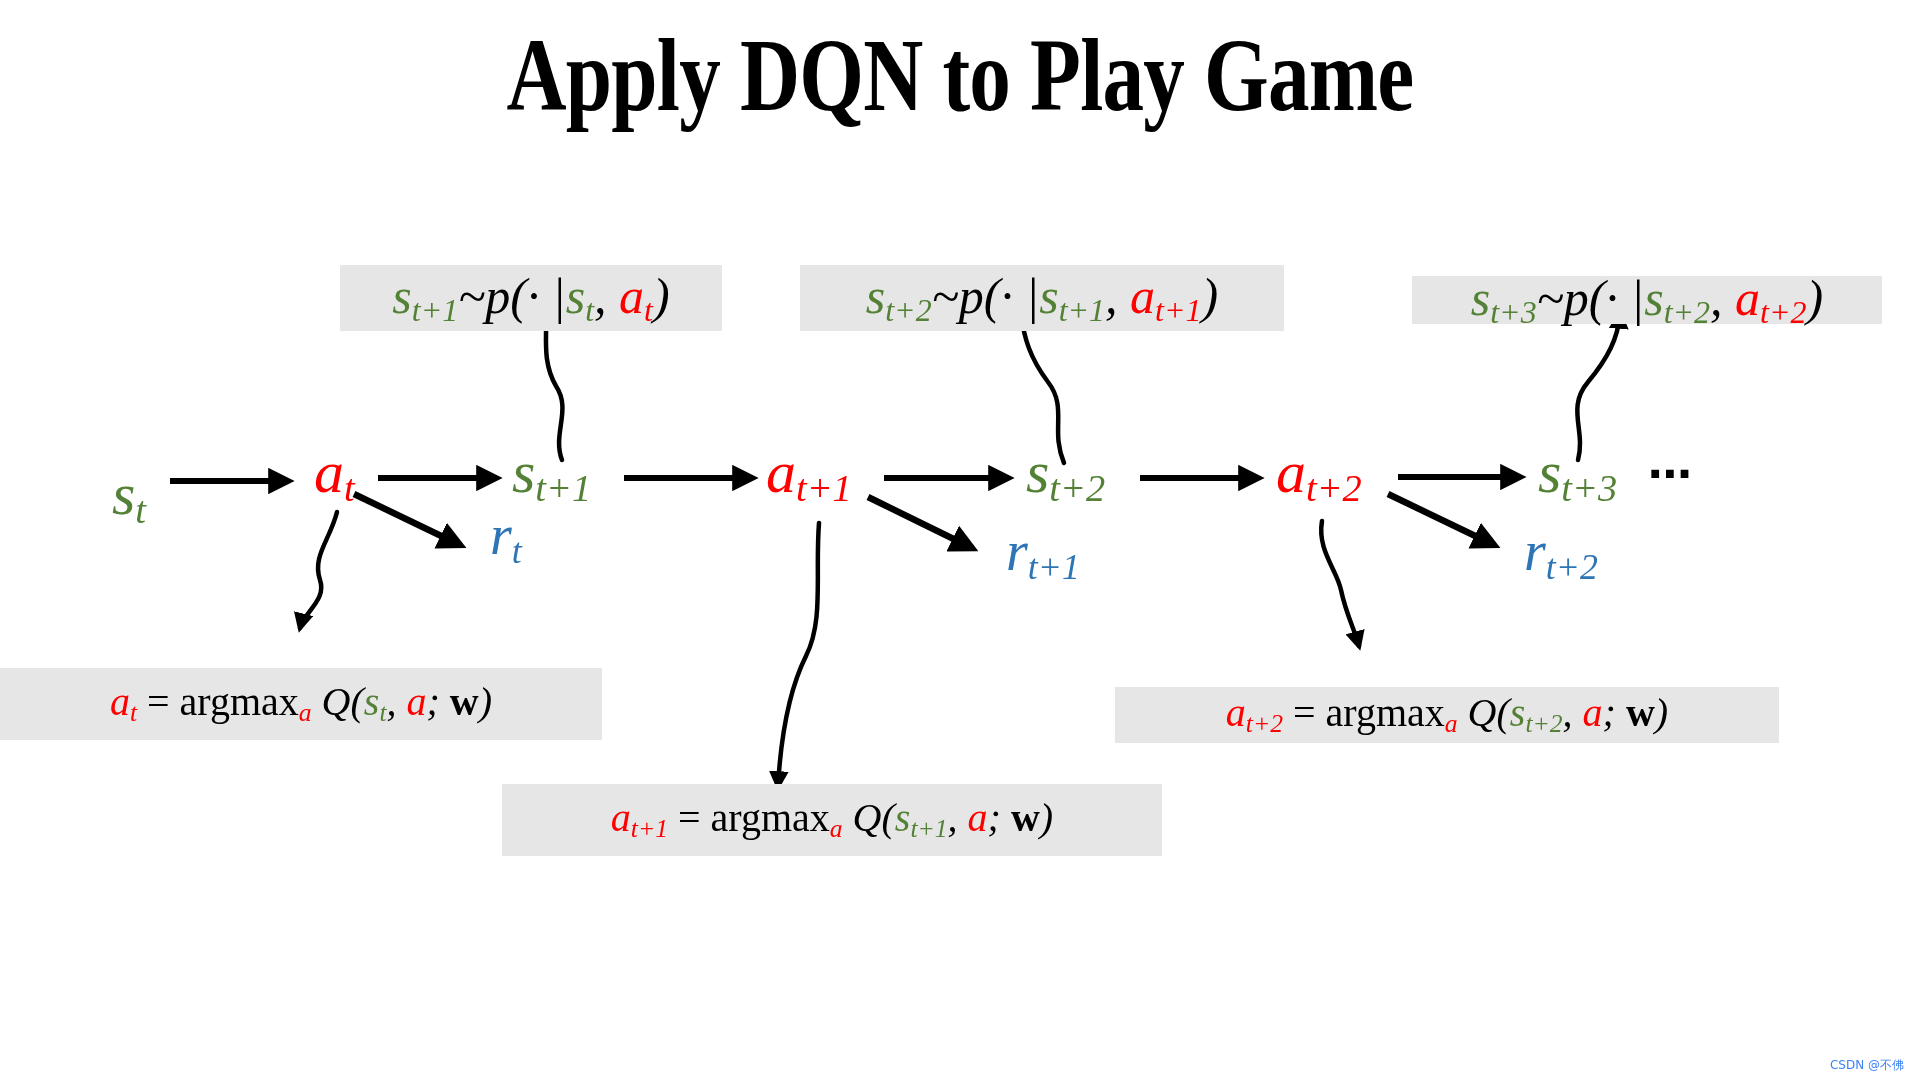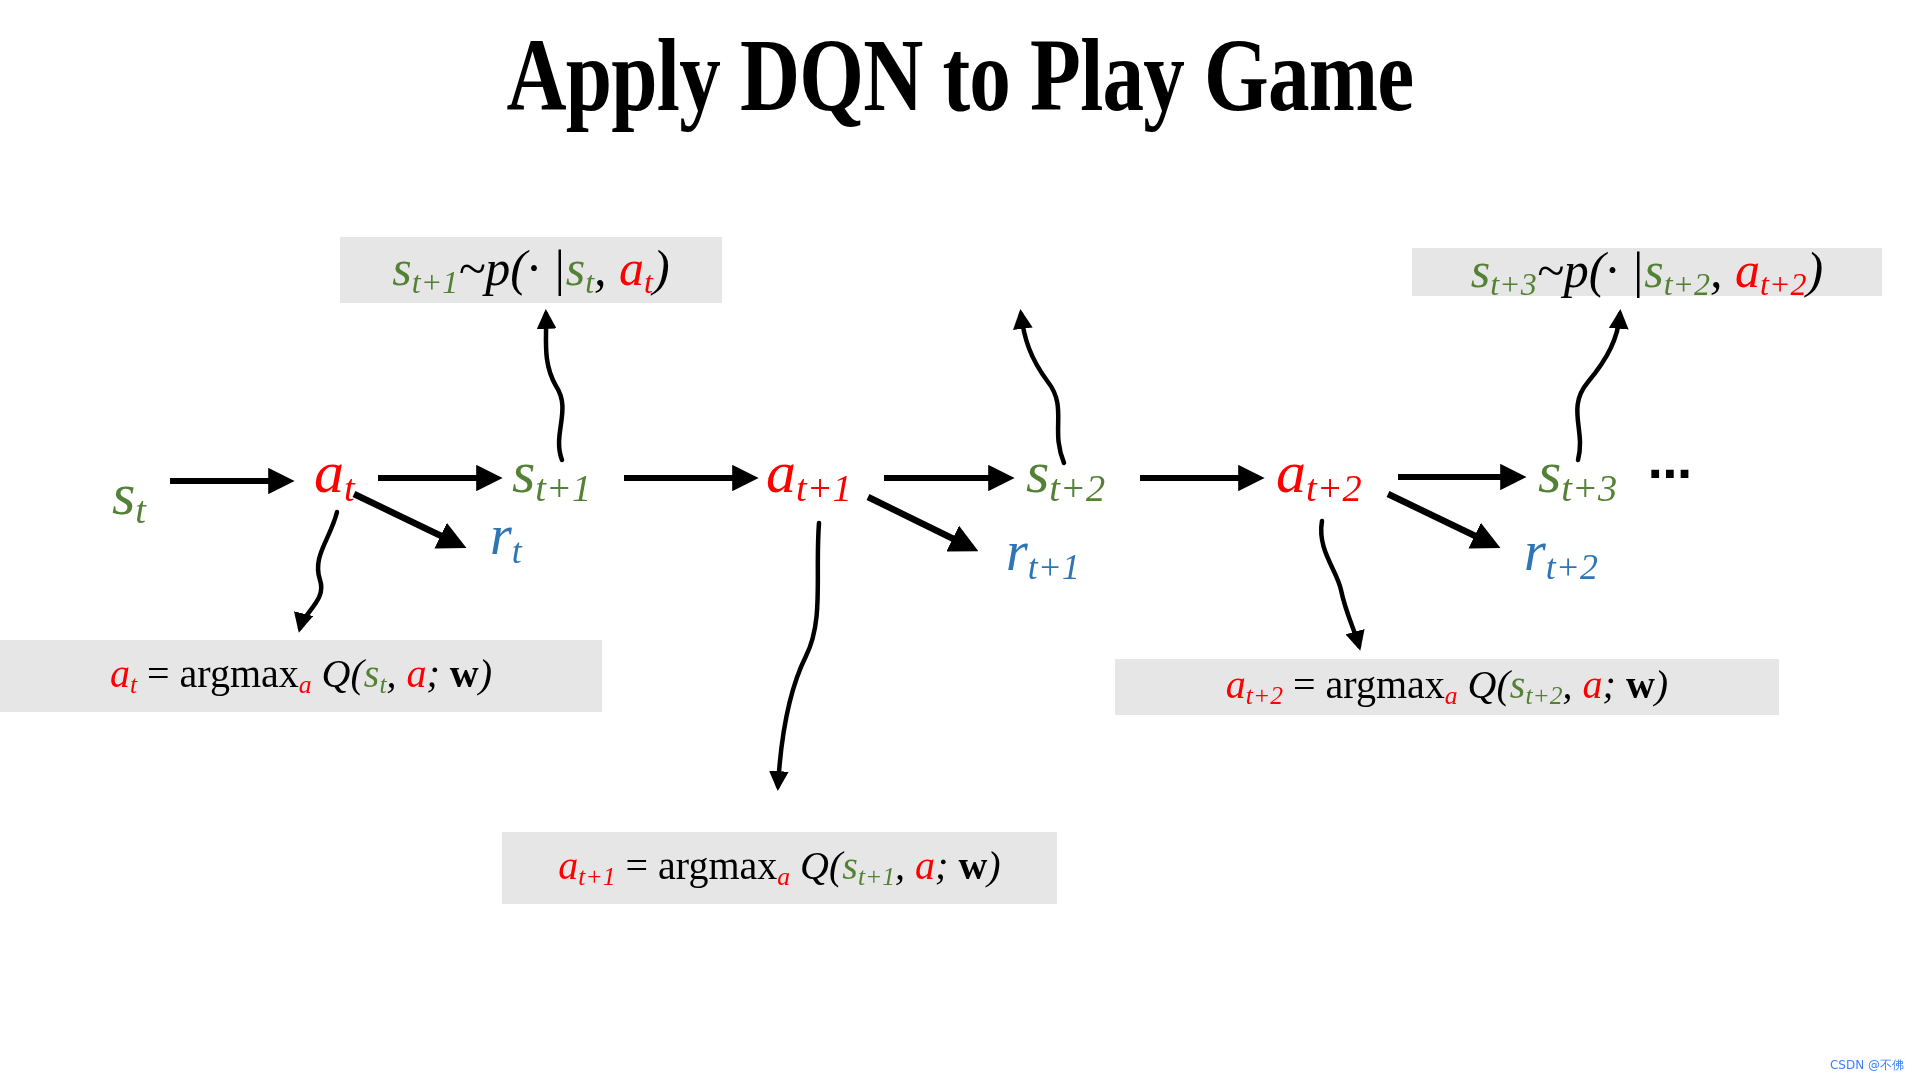--- a/index.html
+++ b/index.html
@@ -5,21 +5,21 @@
   html,body{margin:0;padding:0;background:#ffffff;}
   body{width:1920px;height:1080px;overflow:hidden;}
   .slide{position:relative;width:1920px;height:1080px;background:#ffffff;font-family:"Liberation Serif",serif;text-decoration:underline;}
   .title{position:absolute;top:20px;left:0;right:0;text-align:center;color:#000;
          font-weight:bold;font-size:104px;line-height:1.05;transform:scaleX(0.8);letter-spacing:-1px;}
   .layer{position:absolute;left:0;top:0;width:1920px;height:1080px;}
   .math{font-style:italic;}
   .node{position:absolute;font-style:italic;font-size:60px;line-height:1;white-space:nowrap;}
   .node sub,.gbox sub{font-size:0.64em;line-height:1;vertical-align:-0.24em;}
   .gbox{position:absolute;background:#e7e6e6;display:flex;align-items:center;justify-content:center;
-        font-style:italic;line-height:1;white-space:nowrap;color:#000;}
+        font-style:italic;line-height:1;white-space:nowrap;color:#000;margin-top:28px;}
   .tbox{font-size:50px;}
   .pbox{font-size:40px;}
   .c-state{color:#538135;}
   .c-action{color:#ff0000;}
   .c-reward{color:#2e75b6;}
   .c-plain{color:#000000;}
   .c-rm{font-style:normal;color:#000000;}
   .c-boldrm{font-style:normal;font-weight:bold;color:#000000;}
   .ellipsis{position:absolute;font-family:"DejaVu Sans",sans-serif;font-weight:bold;
             font-size:44px;color:#000;line-height:1;}
@@ -56,41 +56,44 @@
     <path d="M1578 460 C1586 430 1566 408 1588 382 C1608 358 1618 338 1620 314" stroke="#000" stroke-width="4.5" fill="none" stroke-linecap="round" marker-end="url(#ah)"></path>
 
     <path d="M337 512 C330 540 312 556 320 580 C327 600 304 612 300 628" stroke="#000" stroke-width="4.5" fill="none" stroke-linecap="round" marker-end="url(#ah)"></path>
     <path d="M819 523 C815 575 824 620 806 656 C790 688 781 735 778 786" stroke="#000" stroke-width="4.5" fill="none" stroke-linecap="round" marker-end="url(#ah)"></path>
     <path d="M1322 521 C1317 550 1337 570 1341 590 C1346 614 1354 628 1359 646" stroke="#000" stroke-width="4.5" fill="none" stroke-linecap="round" marker-end="url(#ah)"></path>
   </svg>
 
   <div class="gbox tbox" style="left:340px;top:237px;width:382px;height:66px">
     <span class="math"><span class="c-state">s</span><sub class="c-state">t+1</sub><span class="c-plain">~p(· |</span><span class="c-state">s</span><sub class="c-state">t</sub><span class="c-plain">, </span><span class="c-action">a</span><sub class="c-action">t</sub><span class="c-plain">)</span></span>
   </div>
+  <div class="gbox tbox" style="left:800px;top:237px;width:484px;height:66px">
+    <span class="math"><span class="c-state">s</span><sub class="c-state">t+2</sub><span class="c-plain">~p(· |</span><span class="c-state">s</span><sub class="c-state">t+1</sub><span class="c-plain">, </span><span class="c-action">a</span><sub class="c-action">t+1</sub><span class="c-plain">)</span></span>
+  </div>
   <div class="gbox tbox" style="left:1412px;top:248px;width:470px;height:48px">
     <span class="math"><span class="c-state">s</span><sub class="c-state">t+3</sub><span class="c-plain">~p(· |</span><span class="c-state">s</span><sub class="c-state">t+2</sub><span class="c-plain">, </span><span class="c-action">a</span><sub class="c-action">t+2</sub><span class="c-plain">)</span></span>
   </div>
 
   <span class="node" style="left:112px;top:464px"><span class="c-state">s</span><sub class="c-state">t</sub></span>
   <span class="node" style="left:314px;top:442px"><span class="c-action">a</span><sub class="c-action">t</sub></span>
   <span class="node" style="left:512px;top:442px"><span class="c-state">s</span><sub class="c-state">t+1</sub></span>
   <span class="node" style="left:766px;top:442px"><span class="c-action">a</span><sub class="c-action">t+1</sub></span>
   <span class="node" style="left:1026px;top:442px"><span class="c-state">s</span><sub class="c-state">t+2</sub></span>
   <span class="node" style="left:1276px;top:442px"><span class="c-action">a</span><sub class="c-action">t+2</sub></span>
   <span class="node" style="left:1538px;top:442px"><span class="c-state">s</span><sub class="c-state">t+3</sub></span>
   <span class="ellipsis" style="left:1648px;top:452px">⋯</span>
 
   <span class="node" style="left:490px;top:507px;font-size:56px"><span class="c-reward">r</span><sub class="c-reward">t</sub></span>
   <span class="node" style="left:1006px;top:523px;font-size:56px"><span class="c-reward">r</span><sub class="c-reward">t+1</sub></span>
   <span class="node" style="left:1524px;top:523px;font-size:56px"><span class="c-reward">r</span><sub class="c-reward">t+2</sub></span>
 
   <div class="gbox pbox" style="left:0;top:640px;width:602px;height:72px">
     <span class="math"><span class="c-action">a</span><sub class="c-action">t</sub><span class="c-rm"> = </span><span class="c-rm">argmax</span><sub class="c-action">a</sub><span class="c-plain"> Q(</span><span class="c-state">s</span><sub class="c-state">t</sub><span class="c-plain">, </span><span class="c-action">a</span><span class="c-plain">; </span><span class="c-boldrm">w</span><span class="c-plain">)</span></span>
   </div>
-  <div class="gbox pbox" style="left:502px;top:832px;width:555px;height:72px">
+  <div class="gbox pbox" style="left:502px;top:756px;width:660px;height:72px">
     <span class="math"><span class="c-action">a</span><sub class="c-action">t+1</sub><span class="c-rm"> = </span><span class="c-rm">argmax</span><sub class="c-action">a</sub><span class="c-plain"> Q(</span><span class="c-state">s</span><sub class="c-state">t+1</sub><span class="c-plain">, </span><span class="c-action">a</span><span class="c-plain">; </span><span class="c-boldrm">w</span><span class="c-plain">)</span></span>
   </div>
   <div class="gbox pbox" style="left:1115px;top:659px;width:664px;height:56px">
     <span class="math"><span class="c-action">a</span><sub class="c-action">t+2</sub><span class="c-rm"> = </span><span class="c-rm">argmax</span><sub class="c-action">a</sub><span class="c-plain"> Q(</span><span class="c-state">s</span><sub class="c-state">t+2</sub><span class="c-plain">, </span><span class="c-action">a</span><span class="c-plain">; </span><span class="c-boldrm">w</span><span class="c-plain">)</span></span>
   </div>
 
   <div class="watermark">CSDN @不佛</div>
 
 </div>
 

